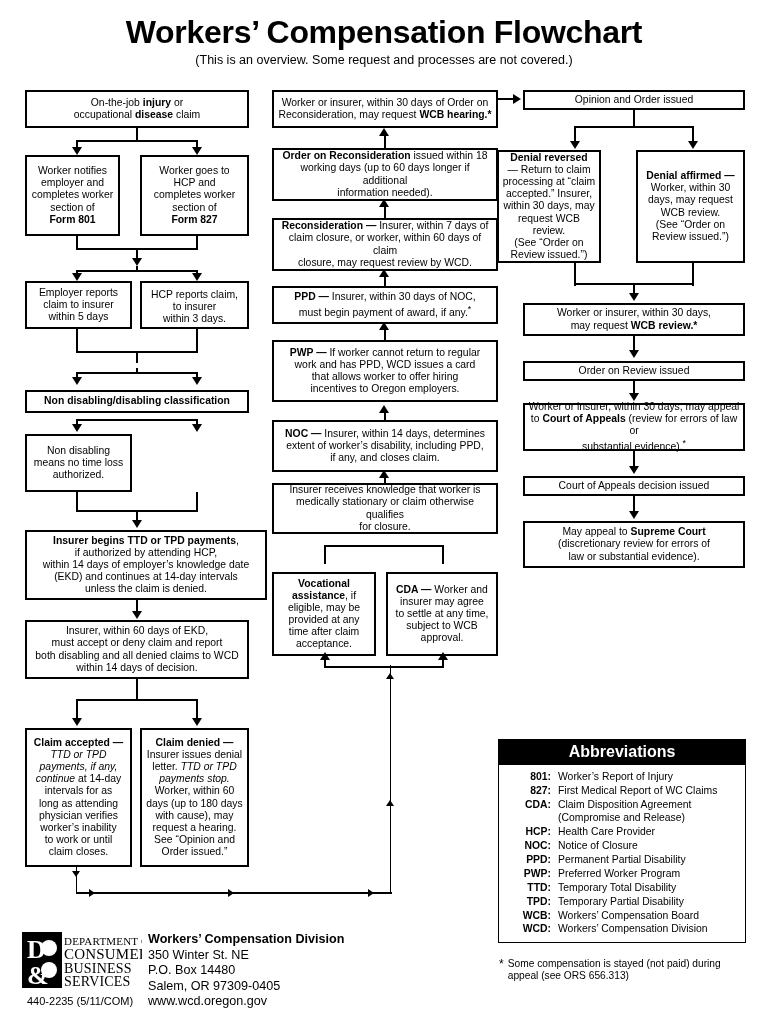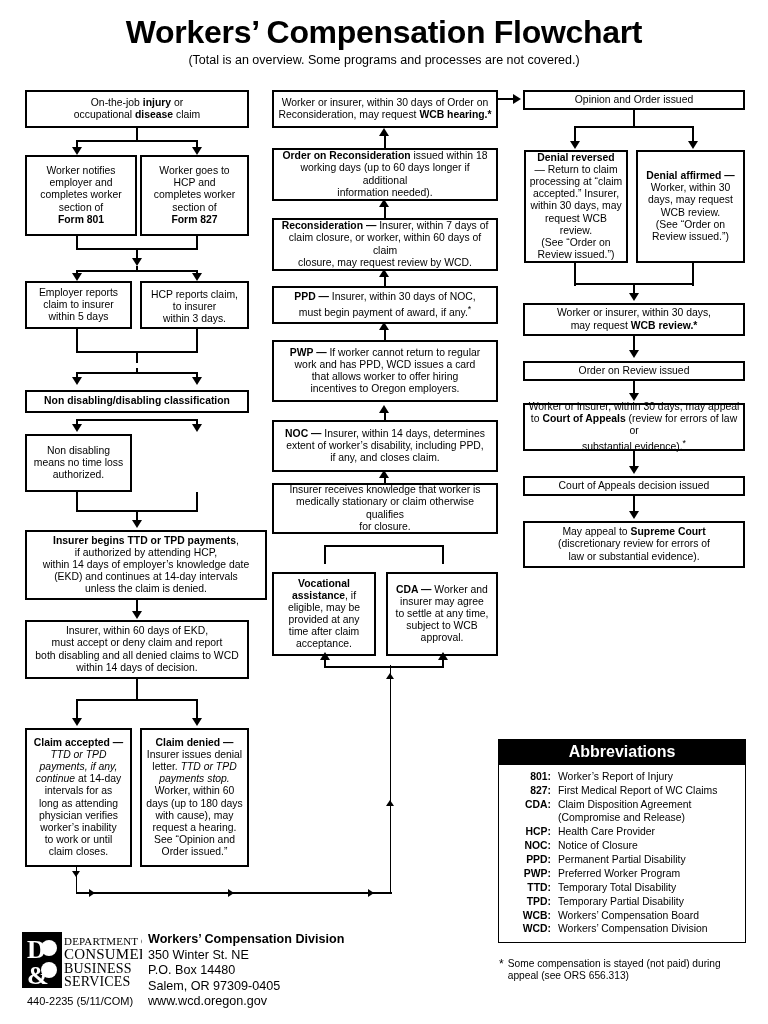--- a/index.html
+++ b/index.html
@@ -46,27 +46,27 @@
   #pubno{position:absolute;left:27px;top:995px;font-size:11px;}
   #addr{position:absolute;left:148px;top:932px;font-size:12.6px;line-height:15.6px;}
   #addr .org{font-weight:bold;}
 </style>
 </head>
 <body>
 
 <div id="page">
 
   <div class="title">Workers’ Compensation Flowchart</div>
-  <div class="subtitle">(Total is an overview. Some programs and processes are not covered.)</div>
+  <div class="subtitle">(This is an overview. Some request and processes are not covered.)</div>
 
   <div class="box" style="left:25px;top:90px;width:224px;height:38px;">
     <span>On-the-job <b>injury</b> or<br>occupational <b>disease</b> claim</span>
     </div>
 
-  <div class="box" style="left:25px;top:155px;width:112px;height:81px;">
+  <div class="box" style="left:25px;top:155px;width:95px;height:81px;">
     <span>Worker notifies<br>employer and<br>completes worker<br>section of<br><b>Form 801</b></span>
     </div>
 
   <div class="box" style="left:140px;top:155px;width:109px;height:81px;">
     <span>Worker goes to<br>HCP and<br>completes worker<br>section of<br><b>Form 827</b></span>
     </div>
 
   <div class="box" style="left:25px;top:281px;width:107px;height:48px;">
     <span>Employer reports<br>claim to insurer<br>within 5 days</span>
     </div>
@@ -133,21 +133,21 @@
     </div>
 
   <div class="box" style="left:386px;top:572px;width:112px;height:84px;">
     <span><b>CDA —</b> Worker and<br>insurer may agree<br>to settle at any time,<br>subject to WCB<br>approval.</span>
     </div>
 
   <div class="box" style="left:523px;top:90px;width:222px;height:20px;">
     <span>Opinion and Order issued</span>
     </div>
 
-  <div class="box" style="left:524px;top:150px;width:104px;height:113px;">
+  <div class="box" style="left:497px;top:150px;width:104px;height:113px;">
     <span><b>Denial reversed</b><br>— Return to claim<br>processing at “claim<br>accepted.” Insurer,<br>within 30 days, may<br>request WCB review.<br>(See “Order on<br>Review issued.”)</span>
     </div>
 
   <div class="box" style="left:636px;top:150px;width:109px;height:113px;">
     <span><b>Denial affirmed —</b><br>Worker, within 30<br>days, may request<br>WCB review.<br>(See “Order on<br>Review issued.”)</span>
     </div>
 
   <div class="box" style="left:523px;top:303px;width:222px;height:33px;">
     <span>Worker or insurer, within 30 days,<br>may request <b>WCB review.</b><b>*</b></span>
     </div>

